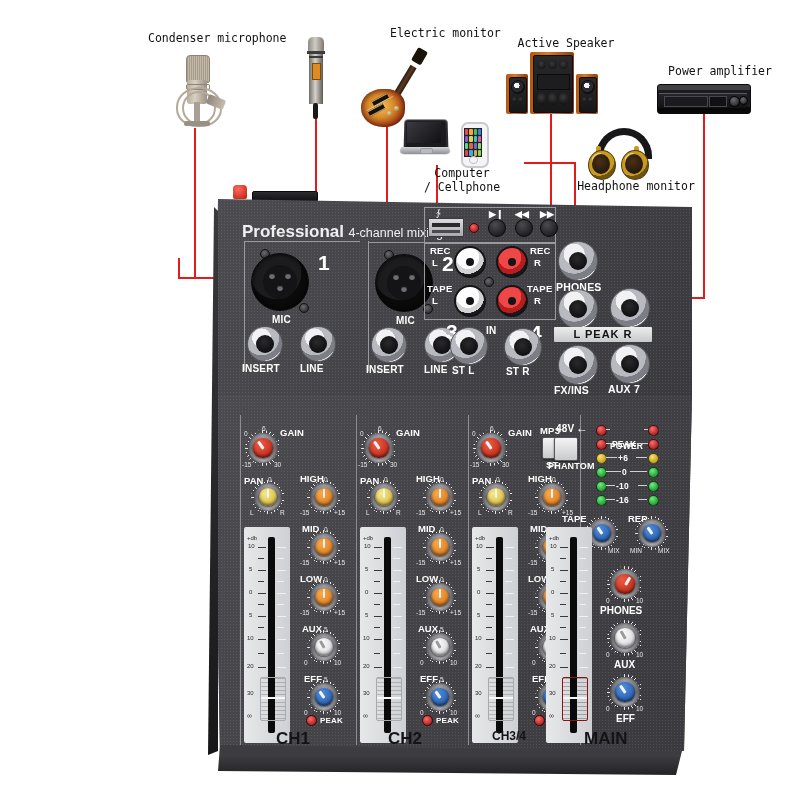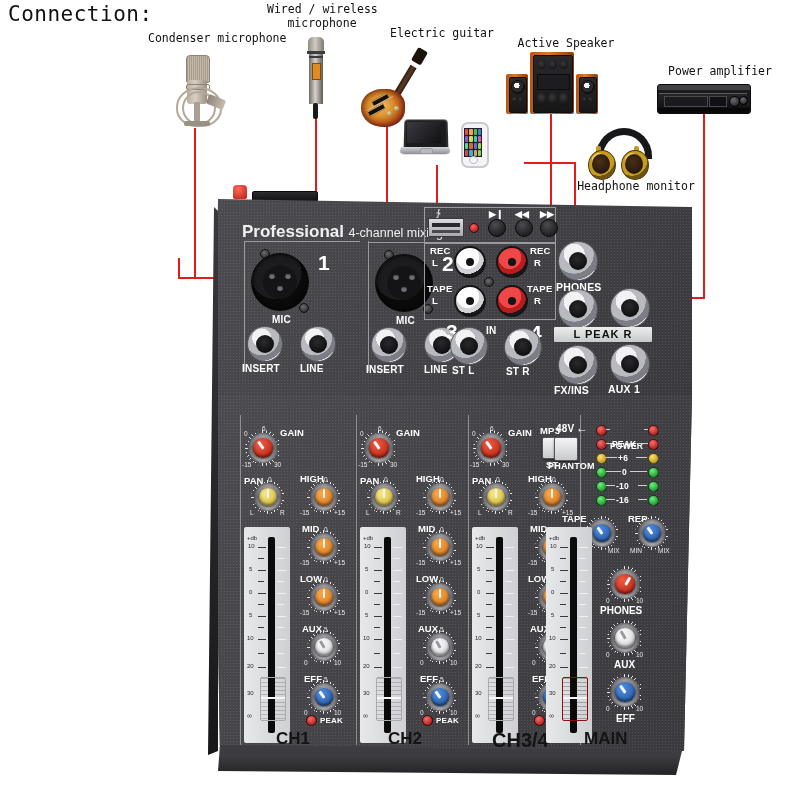--- a/index.html
+++ b/index.html
@@ -165,21 +165,20 @@
     box-shadow:0 1px 2px rgba(0,0,0,.5);}
   .peakled{position:absolute;border-radius:50%;background:radial-gradient(circle at 38% 32%,#ff6a6a,#8e0d0d);border:1px solid #3d0606;}
   .meterled{position:absolute;border-radius:50%;border:1px solid rgba(0,0,0,.6);}
   .dash{position:absolute;background:#cfcfd3;height:1px;}
 </style>
 </head>
 <body>
 
 <div id="stage">
 
-  <div class="title">Connection:</div>
 
   <div>
 
     <div class="wire v" style="left:194px;top:128px;height:150px;"></div>
     <div class="wire h" style="left:178px;top:277px;width:112px;"></div>
     <div class="wire v" style="left:178px;top:258px;height:21px;"></div>
 
     <div class="wire v" style="left:315px;top:118px;height:222px;"></div>
 
     <div class="wire v" style="left:386px;top:125px;height:222px;"></div>
@@ -301,23 +300,23 @@
     <div class="amp-body" style="left:0;top:0;width:92px;height:28px;"></div>
     <div class="amp-face" style="left:2px;top:9px;width:88px;height:15px;"></div>
     <div class="amp-slot" style="left:7px;top:12px;width:42px;height:9px;background:#1b1b1e;border:1px solid #484850;"></div>
     <div class="amp-slot" style="left:52px;top:12px;width:16px;height:9px;background:#111114;border:1px solid #484850;"></div>
     <div class="amp-knob" style="left:72px;top:12px;width:9px;height:9px;"></div>
     <div class="amp-knob" style="left:82px;top:12px;width:7px;height:7px;"></div>
     <div class="abs" style="left:2px;top:24px;width:88px;height:3px;background:#070708;"></div>
   </div>
 
   <div class="anno" style="left:148px;top:31px;width:132px;">Condenser microphone</div>
-  <div class="anno" style="left:267px;top:2px;width:110px;">Wired / wireless
-microphone</div>
-  <div class="anno" style="left:390px;top:26px;width:104px;">Electric guitar</div>
+  <div class="anno" style="left:390px;top:26px;width:104px;">Electric monitor</div>
+  <div class="anno" style="left:414px;top:166px;width:96px;">Computer
+/ Cellphone</div>
   <div class="anno" style="left:512px;top:36px;width:108px;">Active Speaker</div>
   <div class="anno" style="left:572px;top:179px;width:128px;">Headphone monitor</div>
   <div class="anno" style="left:662px;top:64px;width:116px;">Power amplifier</div>
 
   <div id="mixer" style="left:196px;top:185px;width:510px;height:605px;">
 
     <div class="abs" style="left:37px;top:0px;width:14px;height:14px;background:radial-gradient(circle at 38% 30%,#ff6b5a,#b81b12);border-radius:4px 4px 2px 2px;"></div>
     <div class="abs" style="left:56px;top:6px;width:64px;height:9px;background:linear-gradient(180deg,#2c2c30,#111113);border:1px solid #0a0a0b;border-radius:2px;"></div>
 
     <div class="mx-top panel-noise" style="left:18px;top:14px;width:478px;height:200px;
@@ -444,21 +443,21 @@
       <div class="trs-in" style="left:10px;top:10px;width:18px;height:18px;"></div>
     </div>
     <div class="mainplate" style="left:358px;top:142px;width:98px;height:15px;line-height:15px;font-size:11px;letter-spacing:1px;">L  PEAK  R</div>
     <div class="trs" style="left:362px;top:160px;width:38px;height:38px;">
       <div class="trs-in" style="left:10px;top:10px;width:18px;height:18px;"></div>
     </div>
     <div class="trs" style="left:414px;top:159px;width:38px;height:38px;">
       <div class="trs-in" style="left:10px;top:10px;width:18px;height:18px;"></div>
     </div>
     <div class="lbl" style="left:358px;top:199px;font-size:10.5px;">FX/INS</div>
-    <div class="lbl" style="left:412px;top:198px;font-size:10.5px;">AUX 1</div>
+    <div class="lbl" style="left:412px;top:198px;font-size:10.5px;">AUX 7</div>
 
     <div class="abs" style="left:44px;top:230px;width:1px;height:330px;background:#8e8e93;"></div>
     <div class="abs" style="left:160px;top:230px;width:1px;height:330px;background:#8e8e93;"></div>
     <div class="abs" style="left:272px;top:230px;width:1px;height:330px;background:#8e8e93;"></div>
     <div class="abs" style="left:384px;top:230px;width:1px;height:330px;background:#8e8e93;"></div>
 
     <div>
 
       <div class="ks" style="left:48px;top:245px;font-size:6.5px;">0</div>
       <div class="ks" style="left:66px;top:240px;font-size:6.5px;">6</div>
@@ -813,21 +812,21 @@
       <div class="ftickw" style="left:309px;top:373px;width:7px;"></div>
       <div class="ftickw" style="left:309px;top:385px;width:9px;"></div>
       <div class="ftickw" style="left:309px;top:396px;width:7px;"></div>
       <div class="ftickw" style="left:309px;top:408px;width:9px;"></div>
       <div class="ftickw" style="left:309px;top:419px;width:7px;"></div>
       <div class="ftickw" style="left:309px;top:431px;width:9px;"></div>
       <div class="ftickw" style="left:309px;top:442px;width:7px;"></div>
       <div class="ftickw" style="left:309px;top:454px;width:9px;"></div>
       <div class="ftickw" style="left:309px;top:468px;width:7px;"></div>
       <div class="ftickw" style="left:309px;top:482px;width:9px;"></div>
-      <div class="chlabel" style="left:296px;top:544px;font-size:20px;">CH3/4</div>
+      <div class="chlabel" style="left:296px;top:544px;font-size:12px;">CH3/4</div>
     </div>
 
     <div>
 
       <div class="lbl" style="left:360px;top:238px;font-size:10px;">48V</div>
       <div class="lbl" style="left:380px;top:236px;font-size:12px;">←</div>
       <div class="sqbtn" style="left:358px;top:252px;width:22px;height:22px;"></div>
       <div class="lbl" style="left:352px;top:276px;font-size:9px;">PHANTOM</div>
 
       <div class="meterled" style="left:400px;top:240px;width:9px;height:9px;background:radial-gradient(circle at 36% 30%,#ff6a6a,#8e0d0d);"></div>

